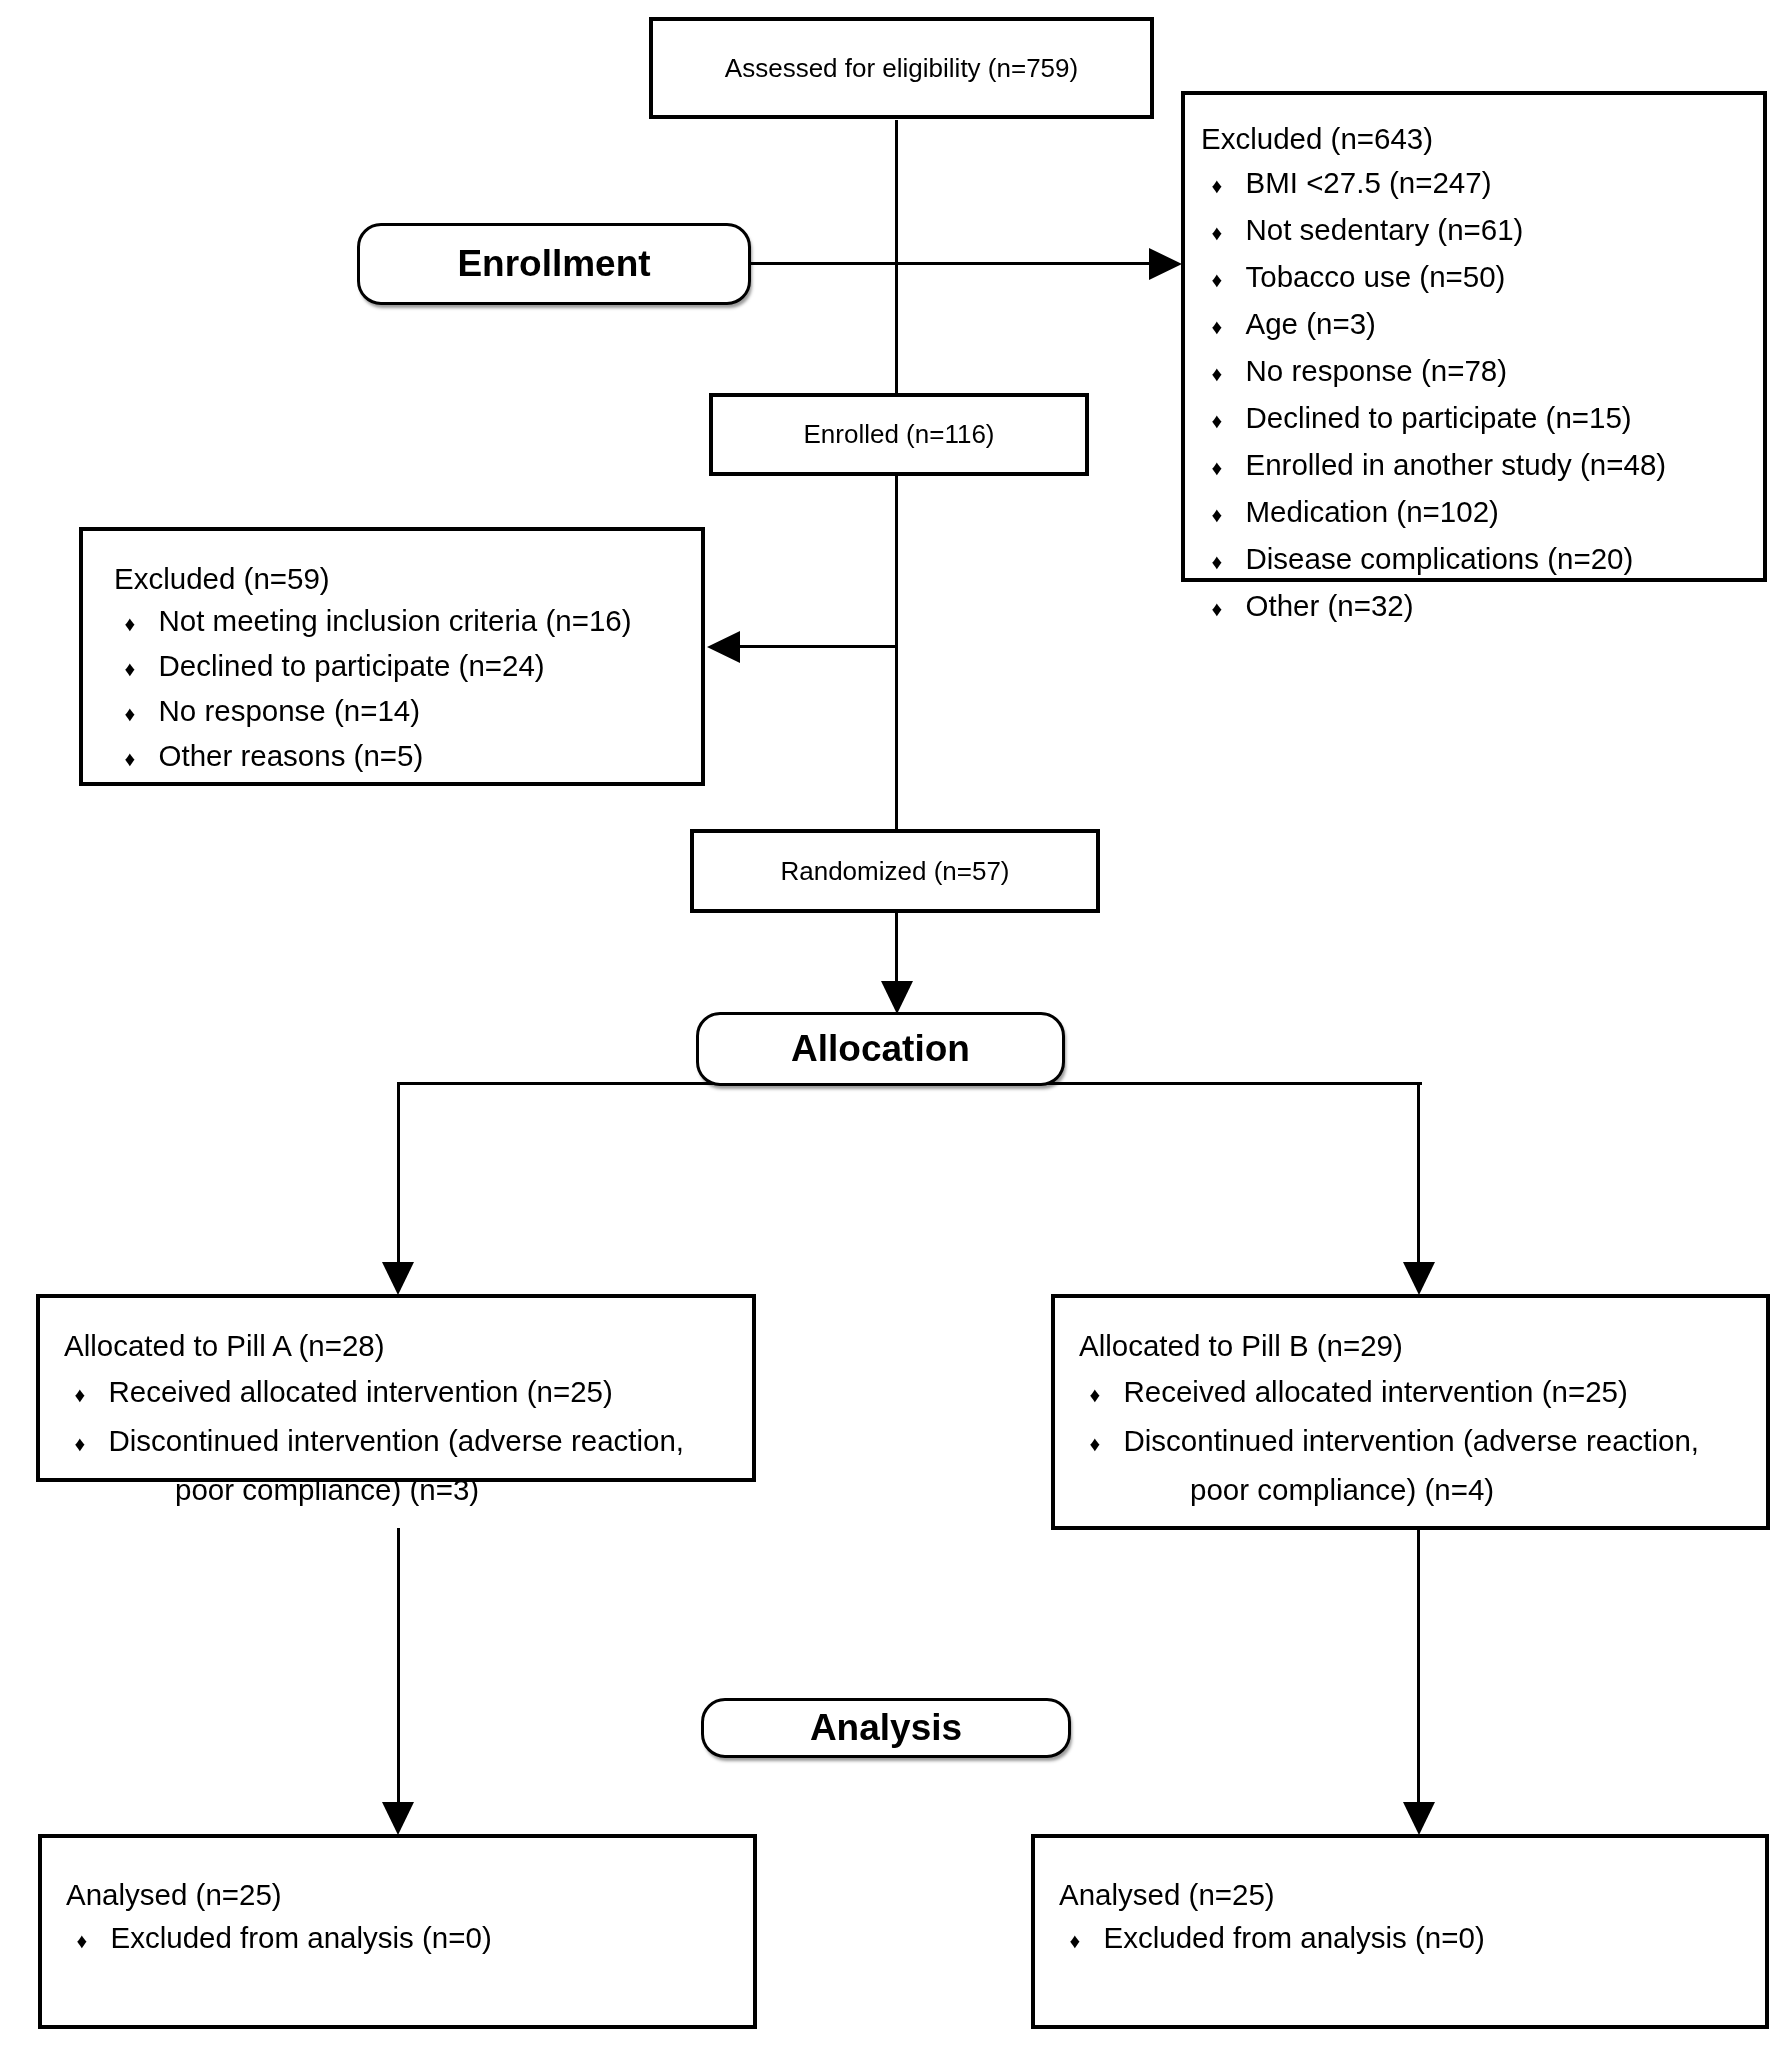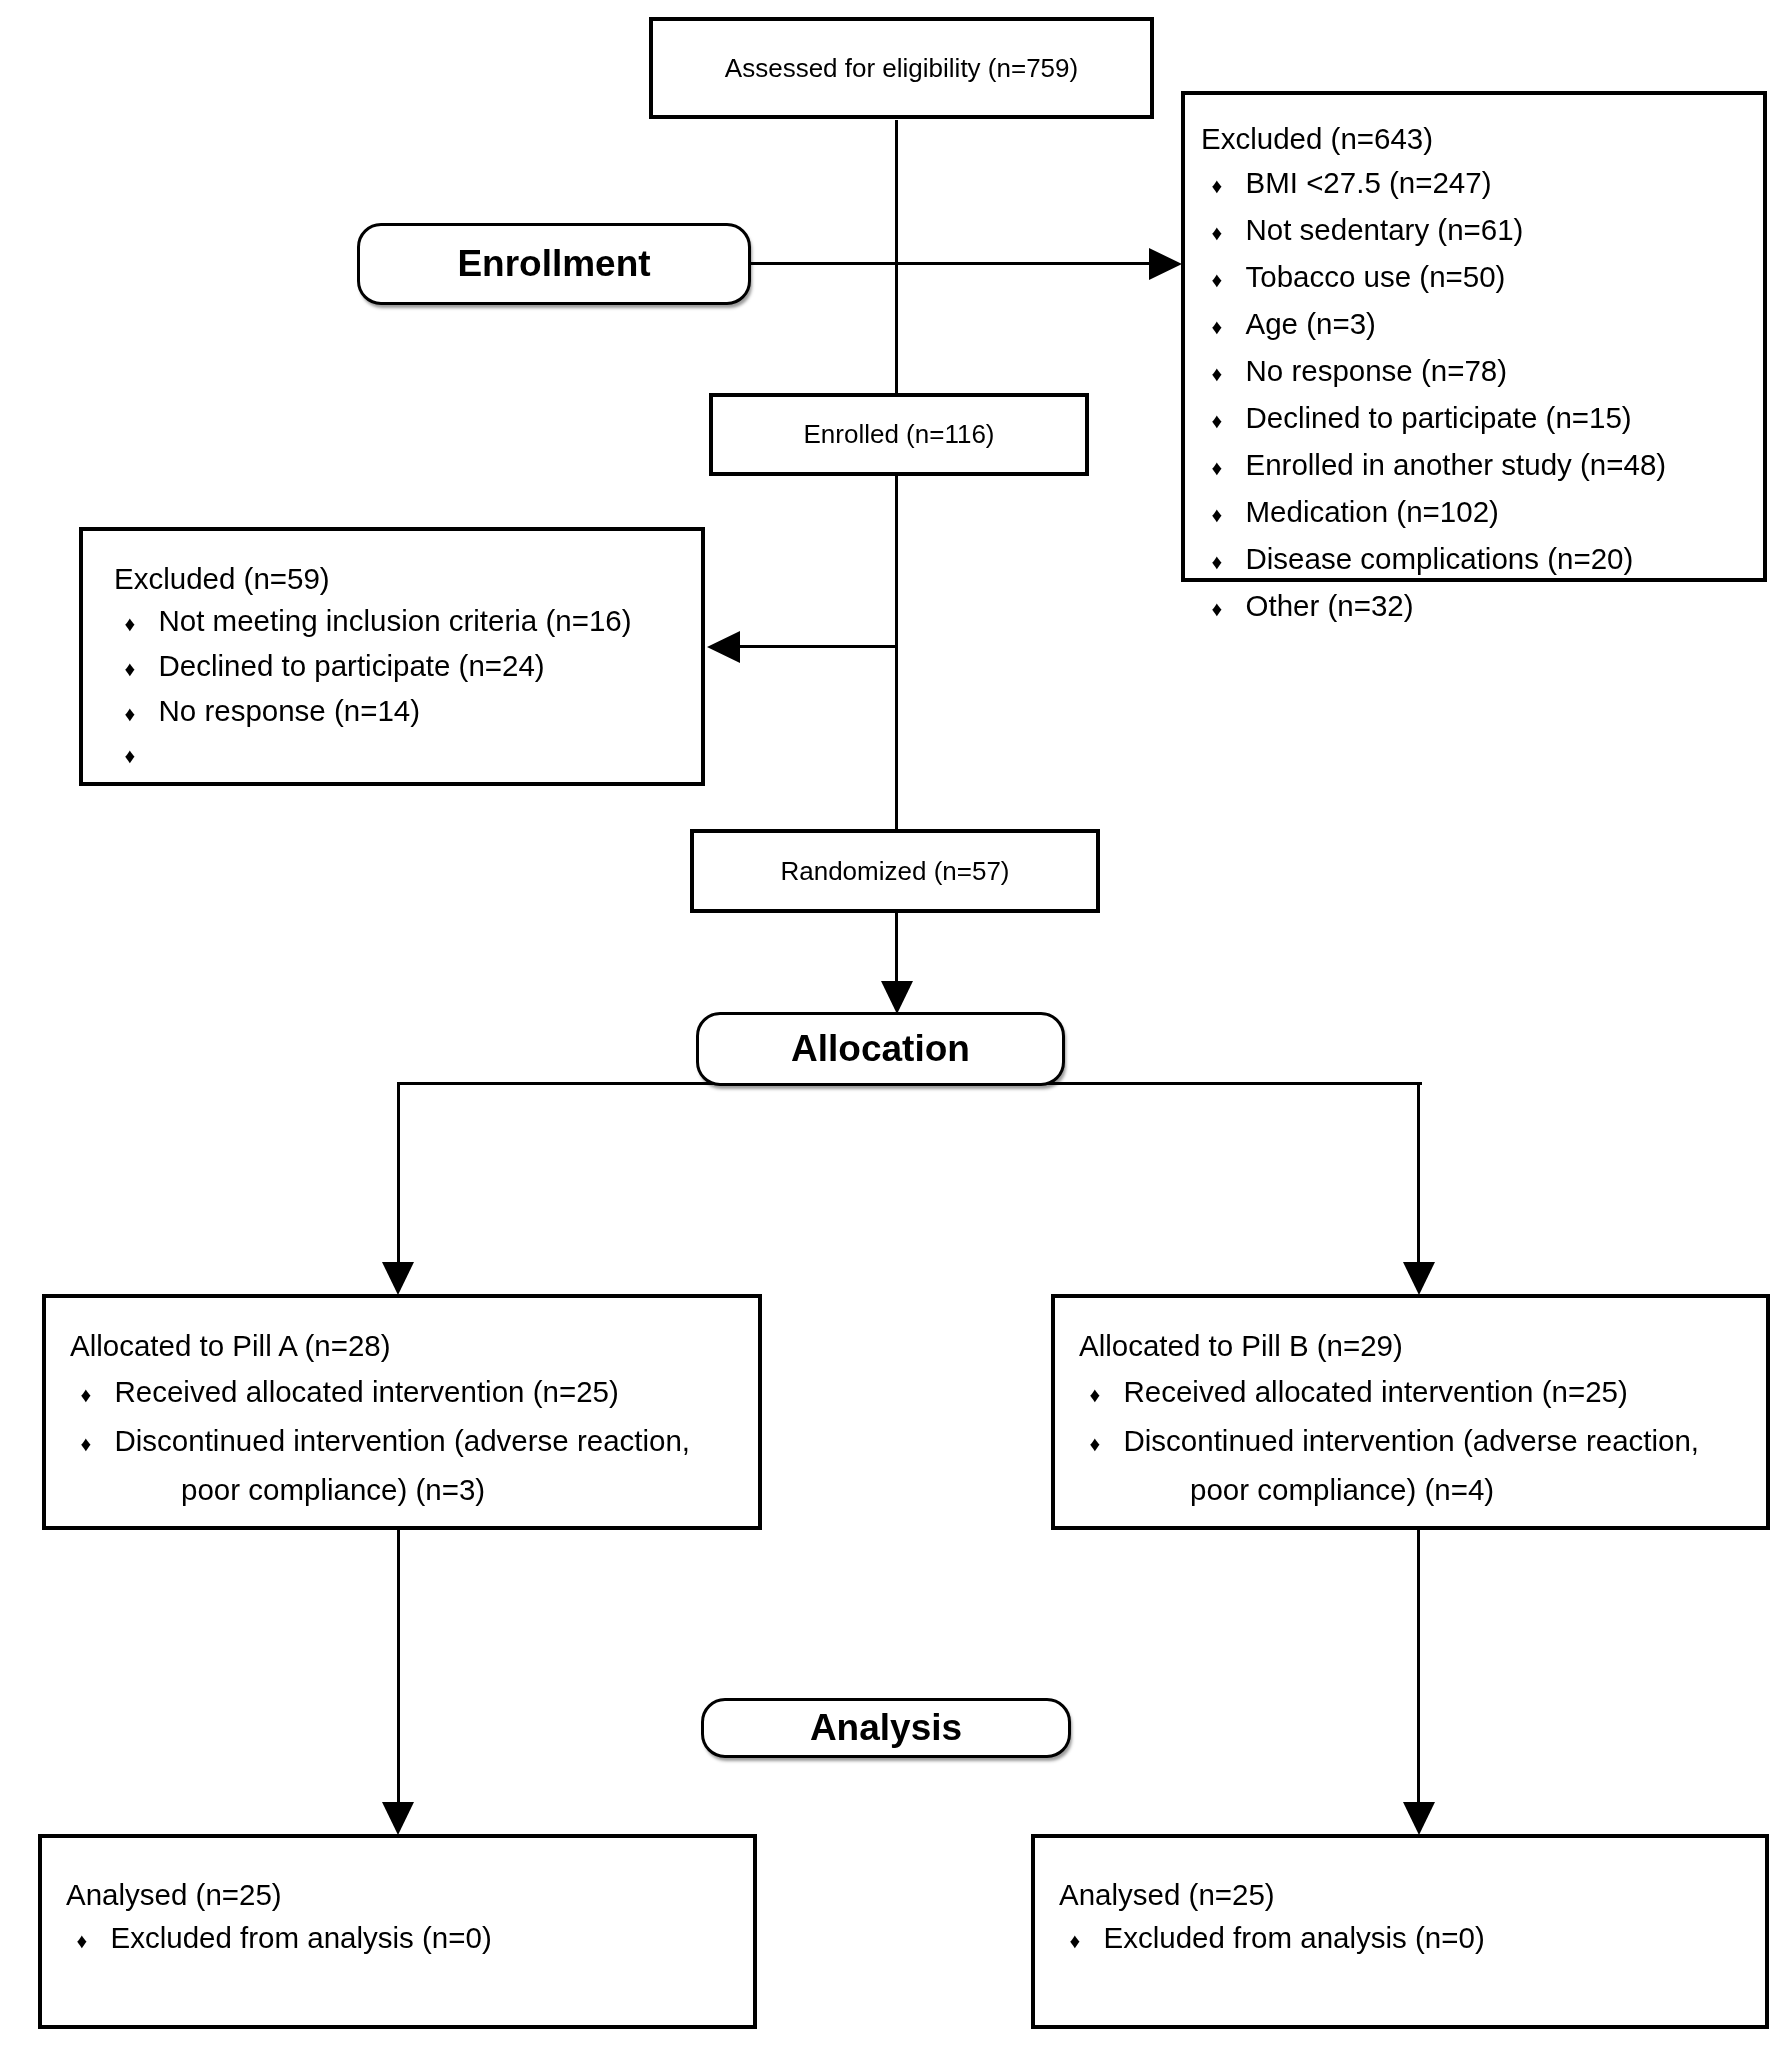--- a/index.html
+++ b/index.html
@@ -39,21 +39,21 @@
         box-shadow:2.1px 3.7px 3.2px -1.6px rgba(0,0,0,0.40);
         display:flex;align-items:center;justify-content:center;}
 
   #assessed{left:649px;top:17.4px;width:505px;height:102px;}
   #excluded-right{left:1181px;top:91px;width:586px;height:491px;padding:22px 7.4px 0 16px;}
   #enrollment{left:357px;top:223px;width:394px;height:82px;}
   #enrolled{left:709px;top:393px;width:380px;height:83px;}
   #excluded-left{left:79px;top:527px;width:626px;height:259px;padding:27.4px 7.4px 0 31px;}
   #randomized{left:690px;top:829px;width:410px;height:84px;}
   #allocation{left:696px;top:1012px;width:369px;height:74px;}
-  #pill-a{left:36px;top:1294px;width:720px;height:236px;padding:25px 7.4px 0 24px;margin-left:6px;}
+  #pill-a{left:36px;top:1294px;width:720px;height:188px;padding:25px 7.4px 0 24px;}
   #pill-b{left:1051px;top:1294px;width:719px;height:236px;padding:25px 7.4px 0 24px;}
   #analysis{left:701px;top:1698px;width:370px;height:60px;}
   #analysed-a{left:38px;top:1834px;width:719px;height:195px;padding:35px 7.4px 0 24px;}
   #analysed-b{left:1031px;top:1834px;width:738px;height:195px;padding:35px 7.4px 0 24px;}
 
   
   .list{font-size:29.5px;}
   .list .title,.list .row{line-height:44px;}
   #excluded-left .title,#excluded-left .row{line-height:42px;}
   #pill-a .title,#pill-a .row,#pill-b .title,#pill-b .row{line-height:46px;}
@@ -151,20 +151,21 @@
     <div class="row">
       <span class="dia">♦</span>
       <span class="txt">Declined to participate (n=24)</span>
     </div>
     <div class="row">
       <span class="dia">♦</span>
       <span class="txt">No response (n=14)</span>
     </div>
     <div class="row">
       <span class="dia">♦</span>
+      <span class="txt">Other reasons (n=5)</span>
     </div>
   </div>
 
   <div class="box cbox" id="randomized">
     <span>Randomized (n=57)</span>
   </div>
 
   <div class="box cbox lbox" id="allocation">
     <span>Allocation</span>
   </div>

